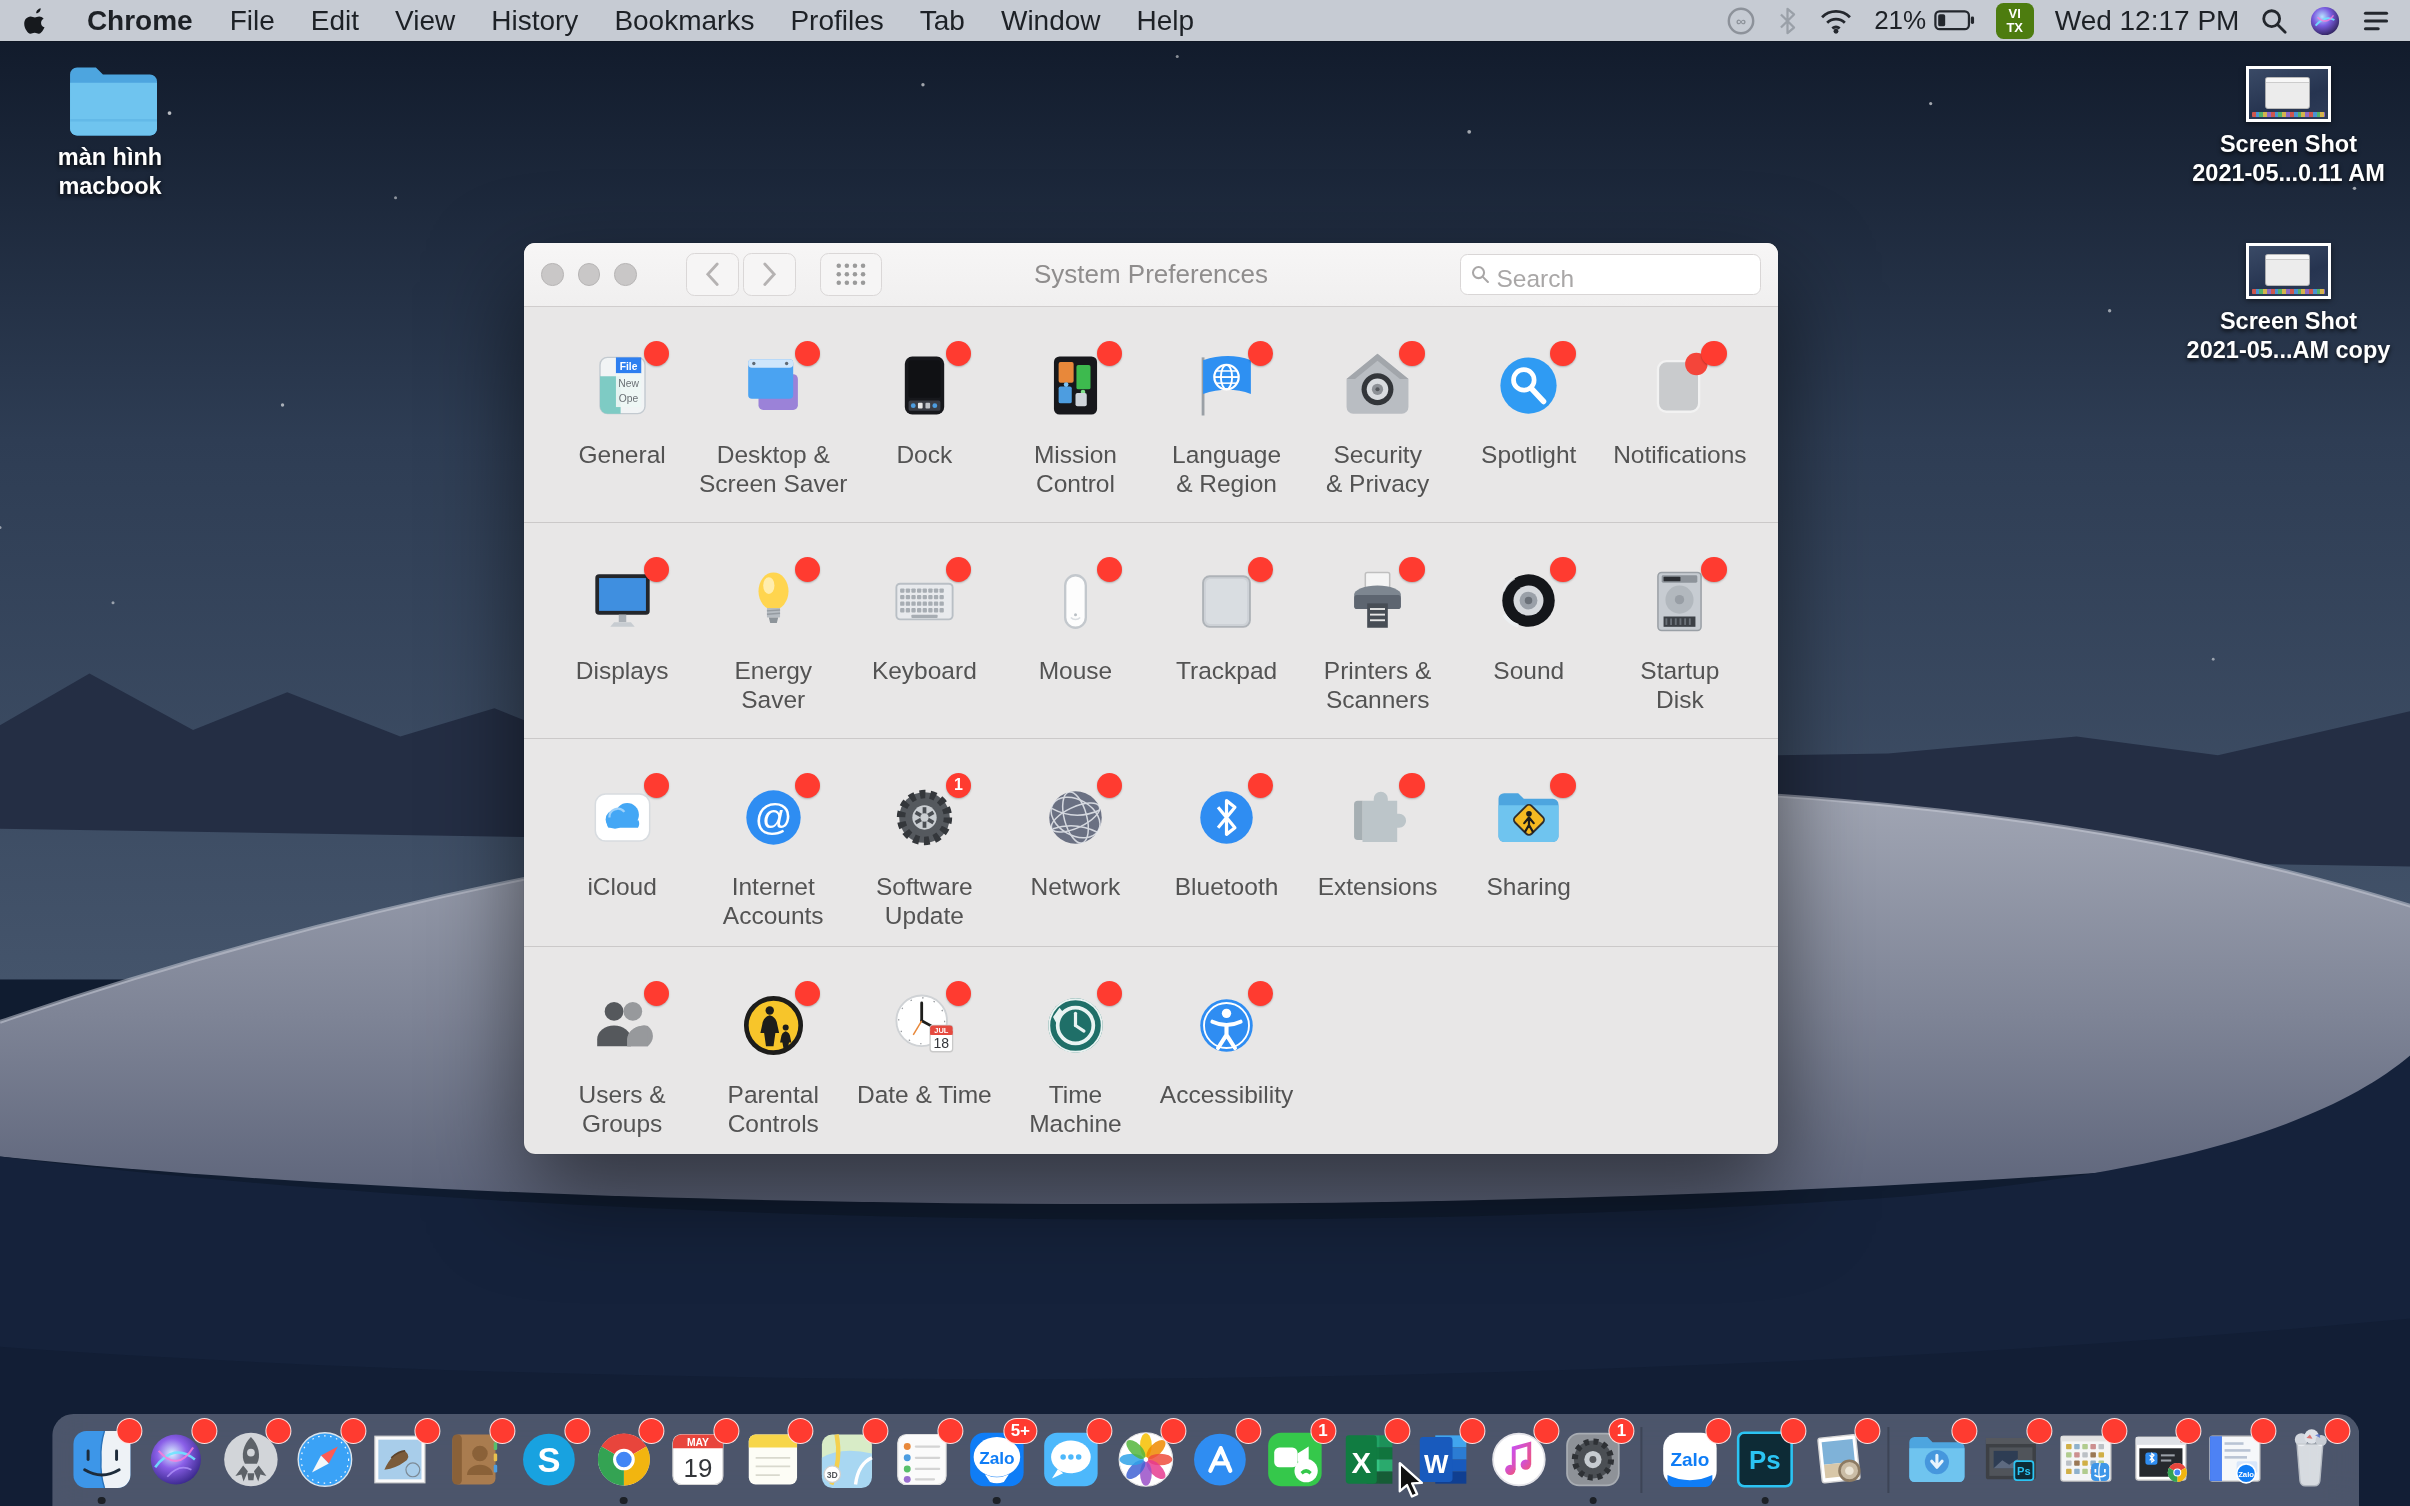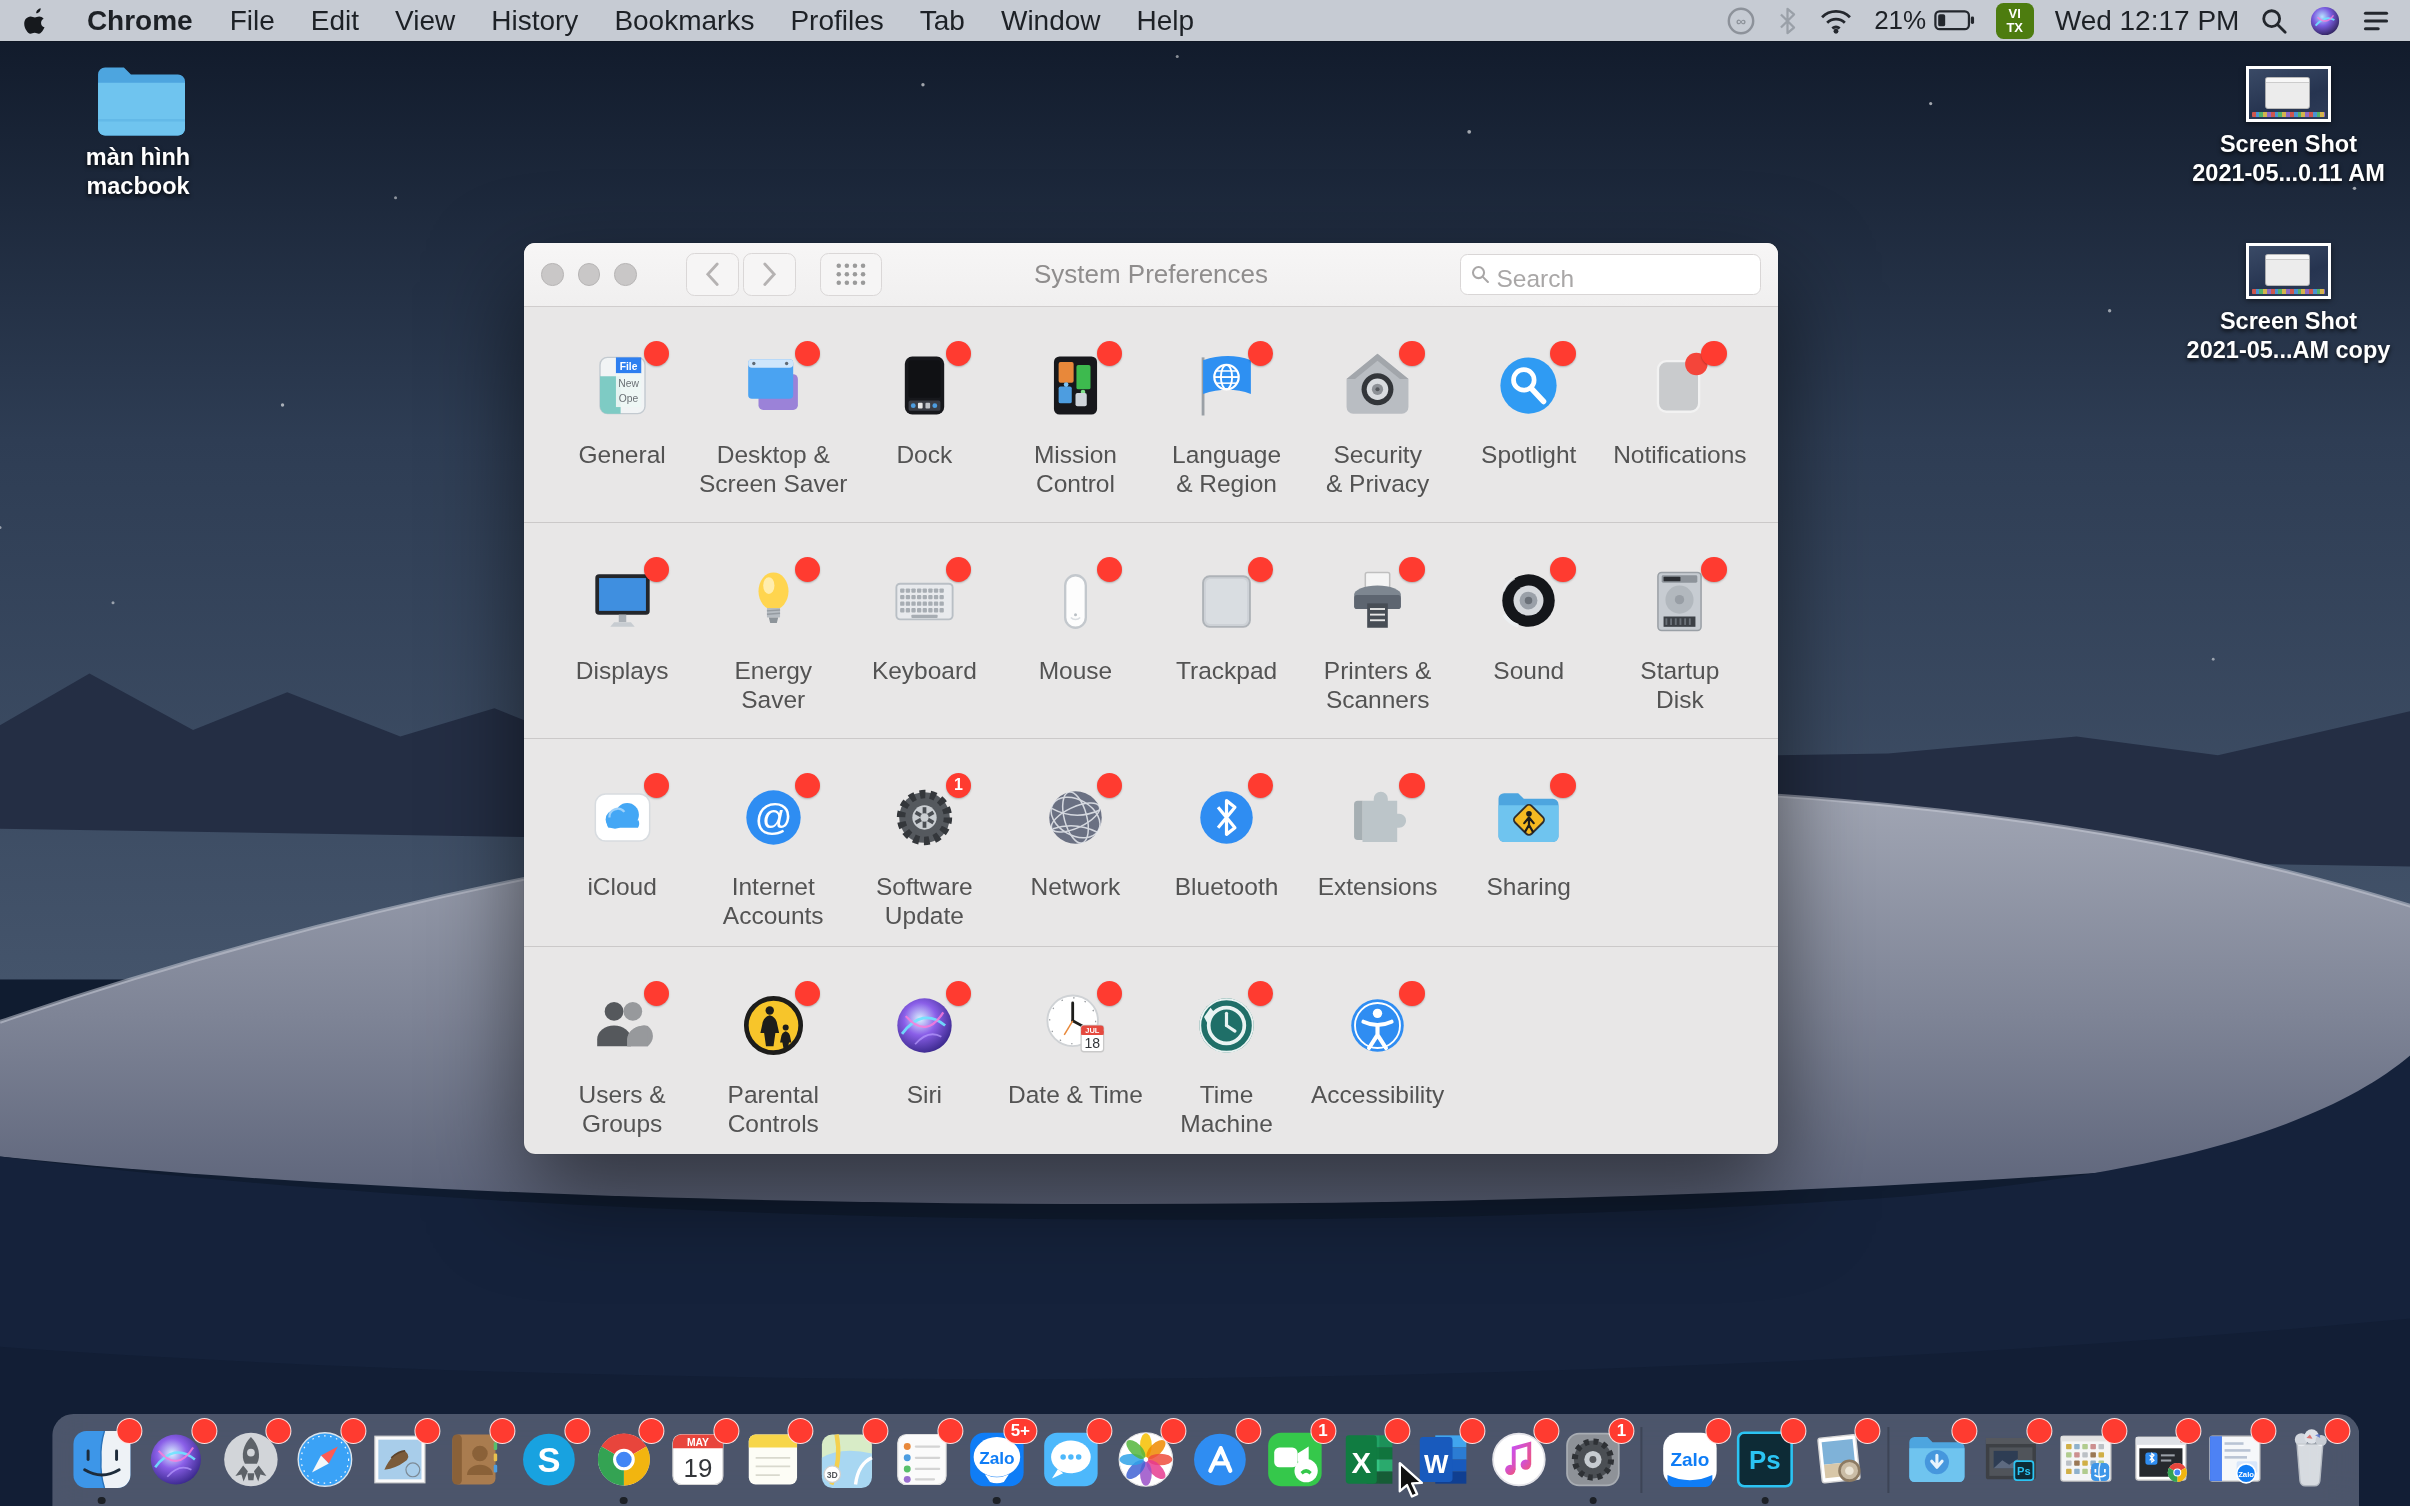--- a/index.html
+++ b/index.html
@@ -21,21 +21,21 @@
   .mb-batt { display:flex; align-items:center; gap:7.5px; font-size:26px; }
   .mb-input { width:38px; height:36px; border-radius:7.5px; background:#4d7c0f; color:#fff;
     display:flex; flex-direction:column; align-items:center; justify-content:center;
     font-size:13px; font-weight:bold; line-height:14px; }
   .mb-clock { font-size:28px; }
 
   
   .desk-item { position:absolute; display:flex; flex-direction:column; align-items:center; z-index:5; }
   .desk-label { margin-top:7.5px; font-size:23.5px; line-height:29px; font-weight:bold; color:#fff;
     text-align:center; white-space:pre-line; text-shadow:0 1.9px 4.7px rgba(0,0,0,0.85); }
-  .folder-item { left:44px; top:58px; width:188px; }
+  .folder-item { left:16px; top:58px; width:188px; }
   .folder-icon { width:94px; height:77px; }
   .file-item-1 { left:2166px; top:66px; width:245px; }
   .file-item-2 { left:2166px; top:243px; width:245px; }
   .shot { position:relative; width:85px; height:56px; background:linear-gradient(160deg,#3a4a66,#263450 60%,#2e3c58);
     border:3.8px solid #fff; box-shadow:0 1.9px 5.6px rgba(0,0,0,0.55); }
   .shot-win { position:absolute; left:17px; top:8.5px; width:43px; height:30px; background:#ececec;
     border-radius:1.9px; box-shadow:0 0 0 0.9px #b9b9b9; }
   .shot-winbar { height:5.6px; background:#f7f7f7; border-bottom:0.9px solid #ccc; border-radius:1.9px 1.9px 0 0; }
   .shot-dock { position:absolute; left:2.8px; right:2.8px; bottom:1.9px; height:4.7px; border-radius:0.9px;
     background:repeating-linear-gradient(90deg,#e05a4e 0 3.8px,#4d9de0 3.8px 7.5px,#58c06a 7.5px 11.3px,#e8c14d 11.3px 15px,#9a6fd0 15px 19px); opacity:.9; }
@@ -672,40 +672,20 @@
                 <path d="M53 46 q-4.5 1.5 -5 7 l-1 5 h2.5 l1.5 8 h4 l1.5 -8 h2.5 l-1 -5 q-0.5 -5.5 -5 -7 z" fill="#1d1d1b"></path>
               </svg>
       <div class="badge" hidden=""></div>
     </div>
     <div class="pref-label">Parental
 Controls</div>
   </div>
           <div class="pref-item">
     <div class="icon-wrap">
       <svg viewBox="0 0 80 80">
-                <defs>
-                  <radialGradient id="sir1" cx="0.42" cy="0.38" r="0.85">
-                    <stop offset="0" stop-color="#d9f1ff"></stop>
-                    <stop offset="0.35" stop-color="#8a5fe8"></stop>
-                    <stop offset="0.75" stop-color="#3c2a8f"></stop>
-                    <stop offset="1" stop-color="#140f33"></stop>
-                  </radialGradient>
-                </defs>
-                <circle cx="40" cy="40" r="29" fill="url(#sir1)"></circle>
-                <path d="M16 49 Q38 20 62 40" stroke="#6fe3ff" stroke-width="3" fill="none" opacity="0.9"></path>
-                <path d="M20 30 Q42 55 60 26" stroke="#ff7ad9" stroke-width="2.4" fill="none" opacity="0.8"></path>
-                <path d="M30 60 Q44 44 58 52" stroke="#b89bff" stroke-width="2" fill="none" opacity="0.7"></path>
-              </svg>
-      <div class="badge" hidden=""></div>
-    </div>
-    <div class="pref-label">Siri</div>
-  </div>
-          <div class="pref-item">
-    <div class="icon-wrap">
-      <svg viewBox="0 0 80 80">
                 <circle cx="37" cy="35" r="27" fill="#fff" stroke="#cfd2d5" stroke-width="2"></circle>
                 <circle cx="37" cy="35" r="24.5" fill="none" stroke="#8d9196" stroke-width="1.2" stroke-dasharray="1.6 11.2"></circle>
                 <line x1="37" y1="35" x2="37" y2="16" stroke="#1d1d1b" stroke-width="3" stroke-linecap="round"></line>
                 <line x1="37" y1="35" x2="50" y2="42" stroke="#1d1d1b" stroke-width="3" stroke-linecap="round"></line>
                 <line x1="37" y1="35" x2="28" y2="50" stroke="#e8883a" stroke-width="1.6"></line>
                 <rect x="46" y="40" width="24" height="28" rx="3" fill="#fff" stroke="#c9c9c9" stroke-width="1.4"></rect>
                 <rect x="46" y="40" width="24" height="10" rx="3" fill="#e5493f"></rect>
                 <rect x="46" y="46" width="24" height="4" fill="#e5493f"></rect>
                 <text x="58" y="48" font-size="8" fill="#fff" font-weight="bold" text-anchor="middle" font-family="Liberation Sans,DejaVu Sans,sans-serif">JUL</text>
                 <text x="58" y="64" font-size="15" fill="#33363a" font-weight="normal" text-anchor="middle" font-family="Liberation Sans,DejaVu Sans,sans-serif">18</text>

